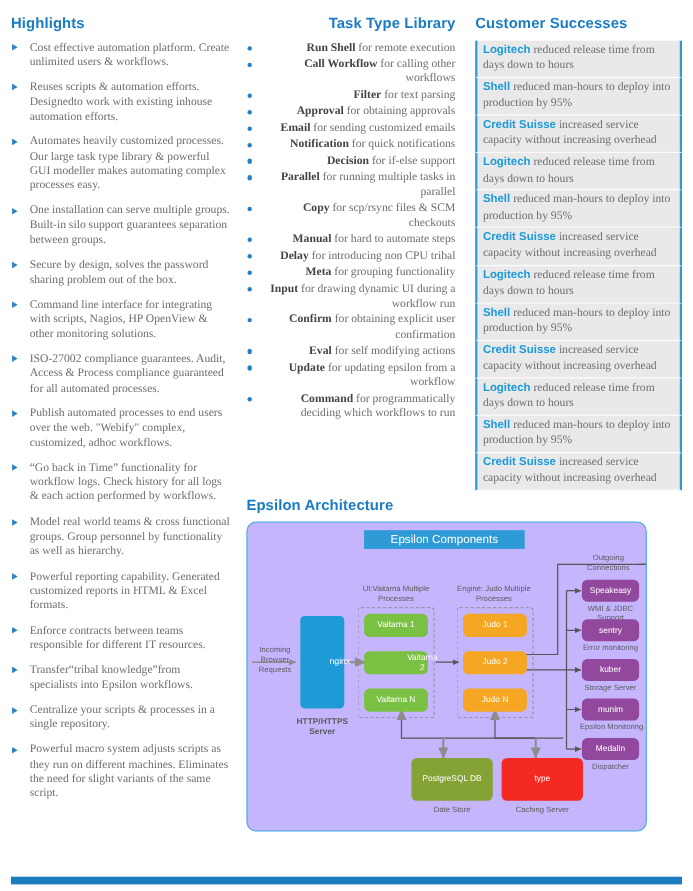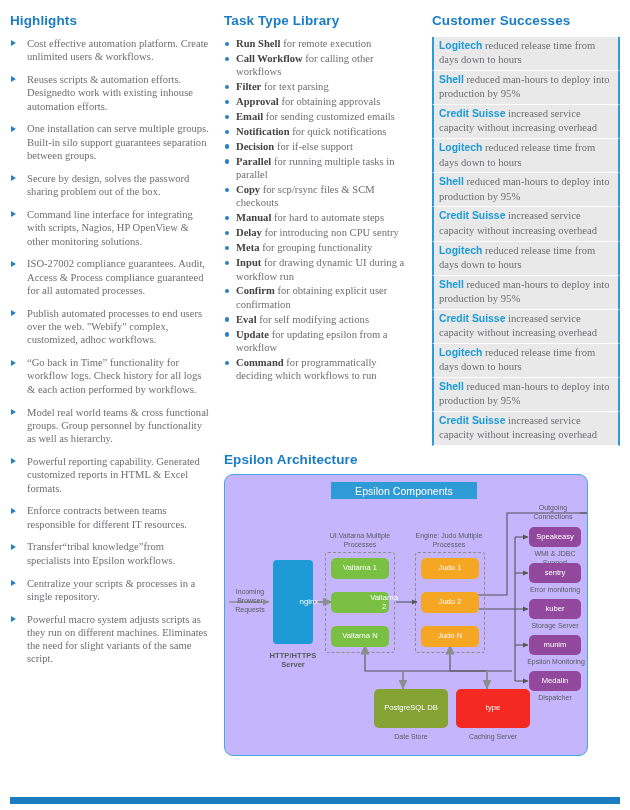--- a/index.html
+++ b/index.html
@@ -58,20 +58,21 @@
     border-top: 3.6px solid transparent;
     border-bottom: 3.6px solid transparent;
   }
 
   
   #col-tasks {
     position: absolute;
     left: 224px;
     top: 13px;
     width: 190px;
+    text-align: right;
   }
   .tt-list { list-style: none; margin: 0; padding: 0; }
   .tt-item {
     position: relative;
     padding-left: 12px;
     margin-bottom: 1.5px;
     font-size: 10.6px;
     line-height: 13.4px;
     color: #6d6e71;
   }
@@ -213,20 +214,21 @@
 </head>
 <body>
 
 <div class="page">
 
   <div id="col-highlights">
     <div class="col-heading">Highlights</div>
     <ul class="hl-list" id="hl-list">
         <li class="hl-item"><span class="hl-bullet"></span><span>Cost effective automation platform. Create unlimited users &amp; workflows.</span></li>
         <li class="hl-item"><span class="hl-bullet"></span><span>Reuses scripts &amp; automation efforts. Designedto work with existing inhouse automation efforts.</span></li>
+        <li class="hl-item"><span class="hl-bullet"></span><span>Automates heavily customized processes. Our large task type library &amp; powerful GUI modeller makes automating complex processes easy.</span></li>
         <li class="hl-item"><span class="hl-bullet"></span><span>One installation can serve multiple groups. Built-in silo support guarantees separation between groups.</span></li>
         <li class="hl-item"><span class="hl-bullet"></span><span>Secure by design, solves the password sharing problem out of the box.</span></li>
         <li class="hl-item"><span class="hl-bullet"></span><span>Command line interface for integrating with scripts, Nagios, HP OpenView &amp; other monitoring solutions.</span></li>
         <li class="hl-item"><span class="hl-bullet"></span><span>ISO-27002 compliance guarantees. Audit, Access &amp; Process compliance guaranteed for all automated processes.</span></li>
         <li class="hl-item"><span class="hl-bullet"></span><span>Publish automated processes to end users over the web. "Webify" complex, customized, adhoc workflows.</span></li>
         <li class="hl-item"><span class="hl-bullet"></span><span>“Go back in Time” functionality for workflow logs. Check history for all logs &amp; each action performed by workflows.</span></li>
         <li class="hl-item"><span class="hl-bullet"></span><span>Model real world teams &amp; cross functional groups. Group personnel by functionality as well as hierarchy.</span></li>
         <li class="hl-item"><span class="hl-bullet"></span><span>Powerful reporting capability. Generated customized reports in HTML &amp; Excel formats.</span></li>
         <li class="hl-item"><span class="hl-bullet"></span><span>Enforce contracts between teams responsible for different IT resources.</span></li>
         <li class="hl-item"><span class="hl-bullet"></span><span>Transfer“tribal knowledge”from specialists into Epsilon workflows.</span></li>
@@ -241,21 +243,21 @@
         <li class="tt-item"><span class="tt-bullet"></span><span class="tt-name">Run Shell</span> <span> for remote execution</span></li>
         <li class="tt-item"><span class="tt-bullet"></span><span class="tt-name">Call Workflow</span> <span> for calling other workflows</span></li>
         <li class="tt-item"><span class="tt-bullet"></span><span class="tt-name">Filter</span> <span> for text parsing</span></li>
         <li class="tt-item"><span class="tt-bullet"></span><span class="tt-name">Approval</span> <span> for obtaining approvals</span></li>
         <li class="tt-item"><span class="tt-bullet"></span><span class="tt-name">Email</span> <span> for sending customized emails</span></li>
         <li class="tt-item"><span class="tt-bullet"></span><span class="tt-name">Notification</span> <span> for quick notifications</span></li>
         <li class="tt-item"><span class="tt-bullet"></span><span class="tt-name">Decision</span> <span> for if-else support</span></li>
         <li class="tt-item"><span class="tt-bullet"></span><span class="tt-name">Parallel</span> <span> for running multiple tasks in parallel</span></li>
         <li class="tt-item"><span class="tt-bullet"></span><span class="tt-name">Copy</span> <span> for scp/rsync files &amp; SCM checkouts</span></li>
         <li class="tt-item"><span class="tt-bullet"></span><span class="tt-name">Manual</span> <span> for hard to automate steps</span></li>
-        <li class="tt-item"><span class="tt-bullet"></span><span class="tt-name">Delay</span> <span> for introducing non CPU sentry</span></li>
+        <li class="tt-item"><span class="tt-bullet"></span><span class="tt-name">Delay</span> <span> for introducing non CPU tribal</span></li>
         <li class="tt-item"><span class="tt-bullet"></span><span class="tt-name">Meta</span> <span> for grouping functionality</span></li>
         <li class="tt-item"><span class="tt-bullet"></span><span class="tt-name">Input</span> <span> for drawing dynamic UI during a workflow run</span></li>
         <li class="tt-item"><span class="tt-bullet"></span><span class="tt-name">Confirm</span> <span> for obtaining explicit user confirmation</span></li>
         <li class="tt-item"><span class="tt-bullet"></span><span class="tt-name">Eval</span> <span> for self modifying actions</span></li>
         <li class="tt-item"><span class="tt-bullet"></span><span class="tt-name">Update</span> <span> for updating epsilon from a workflow</span></li>
         <li class="tt-item"><span class="tt-bullet"></span><span class="tt-name">Command</span> <span> for programmatically deciding which workflows to run</span></li>
       </ul>
   </div>
 
   <div id="col-success">

